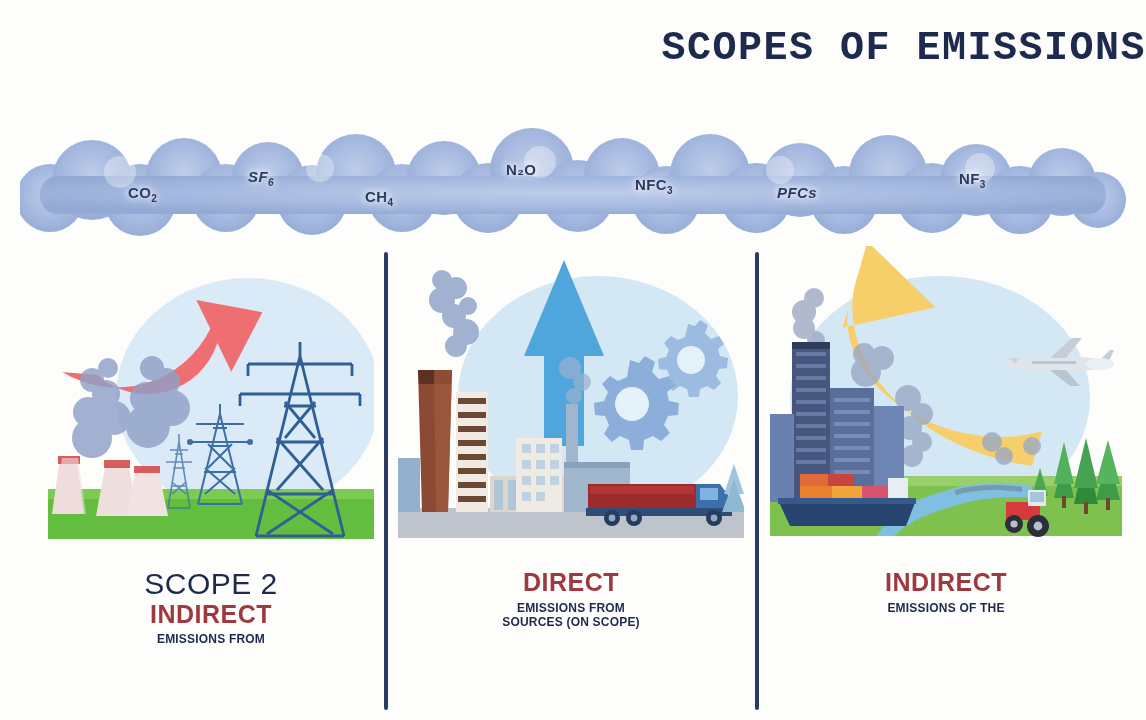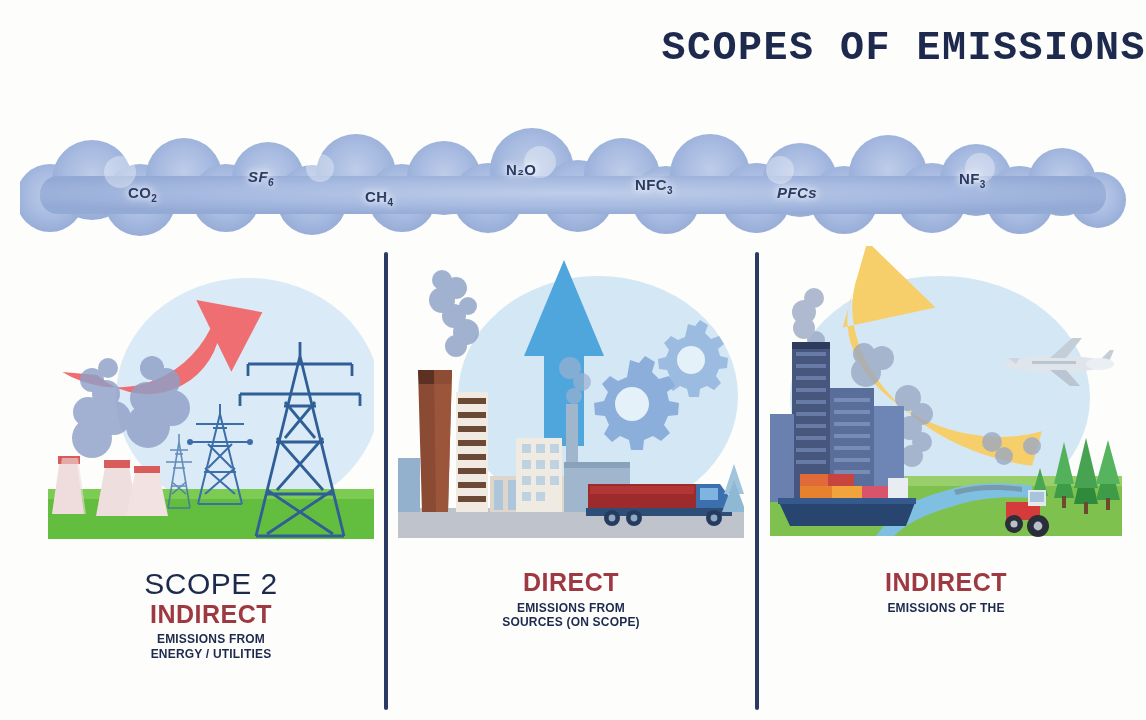--- a/index.html
+++ b/index.html
@@ -262,21 +262,20 @@
             <path d="M192 148 L192 160 M312 148 L312 160 M200 118 L200 130 M304 118 L304 130"></path>
           </g>
         </g>
       </svg>
     </div>
     <div class="caption">
       <div class="cap-scope">SCOPE 2</div>
       <div class="cap-kind">INDIRECT</div>
       <div class="cap-desc">
         <div>EMISSIONS FROM</div>
-        <div>ENERGY / UTILITIES</div>
       </div>
     </div>
   </div>
 
   <div class="column" id="col-scope1">
     <div class="scene">
       <svg viewBox="0 0 346 300" preserveAspectRatio="xMidYMid meet" aria-hidden="true">
 
         <ellipse cx="200" cy="150" rx="140" ry="120" fill="#cfe4f3" opacity="0.9"></ellipse>
 

